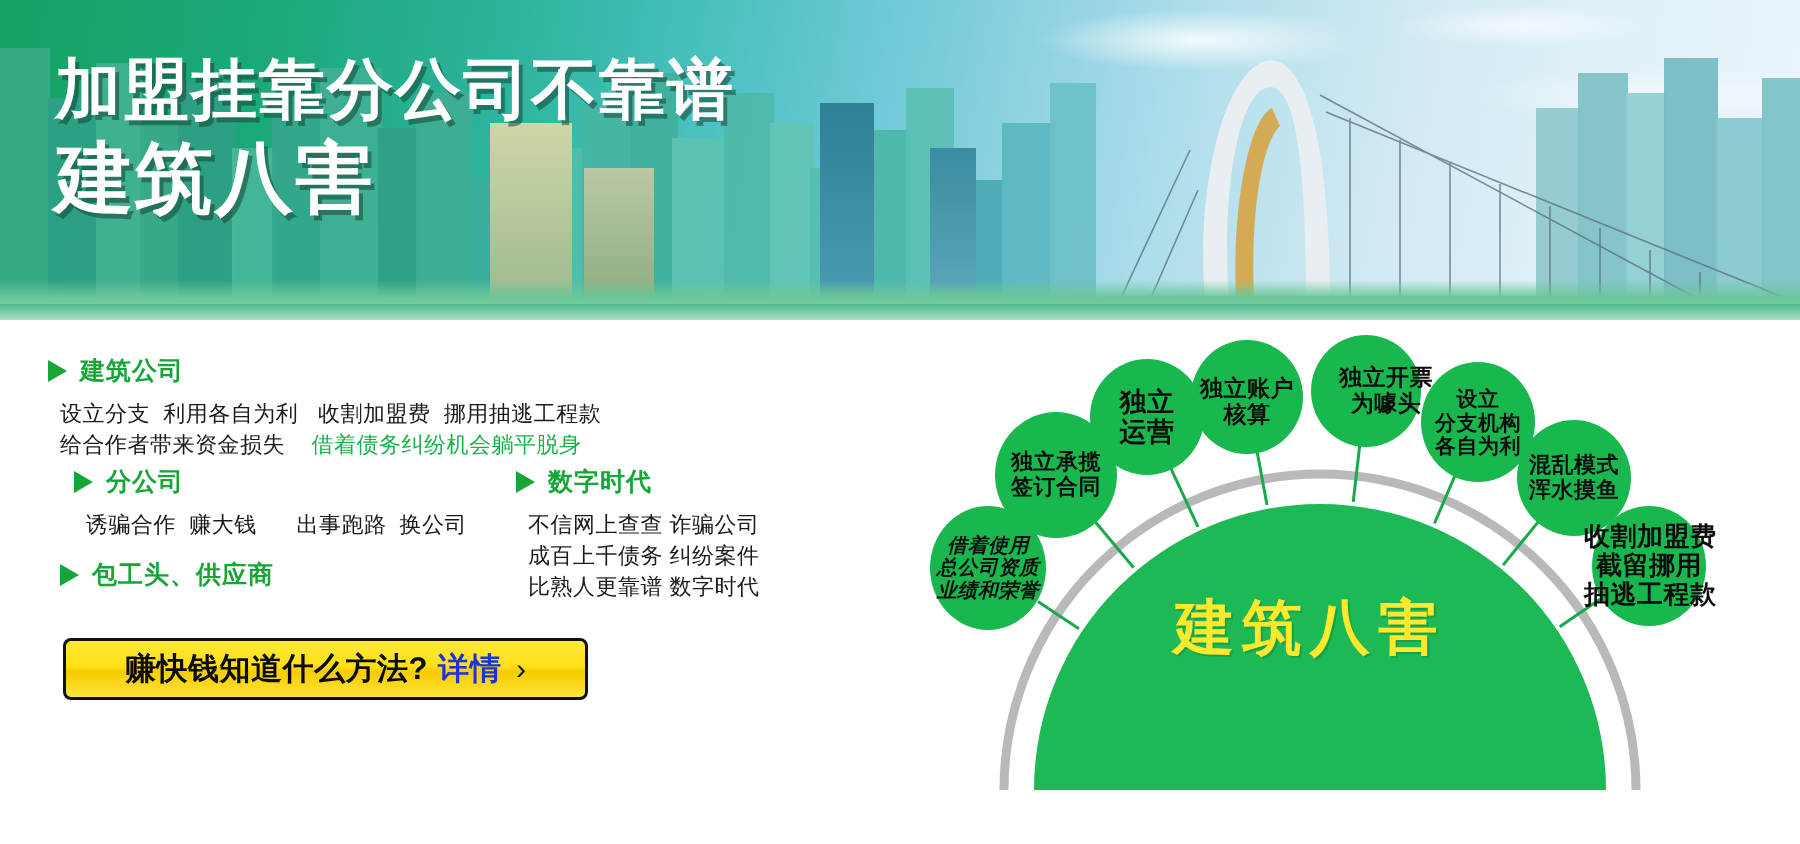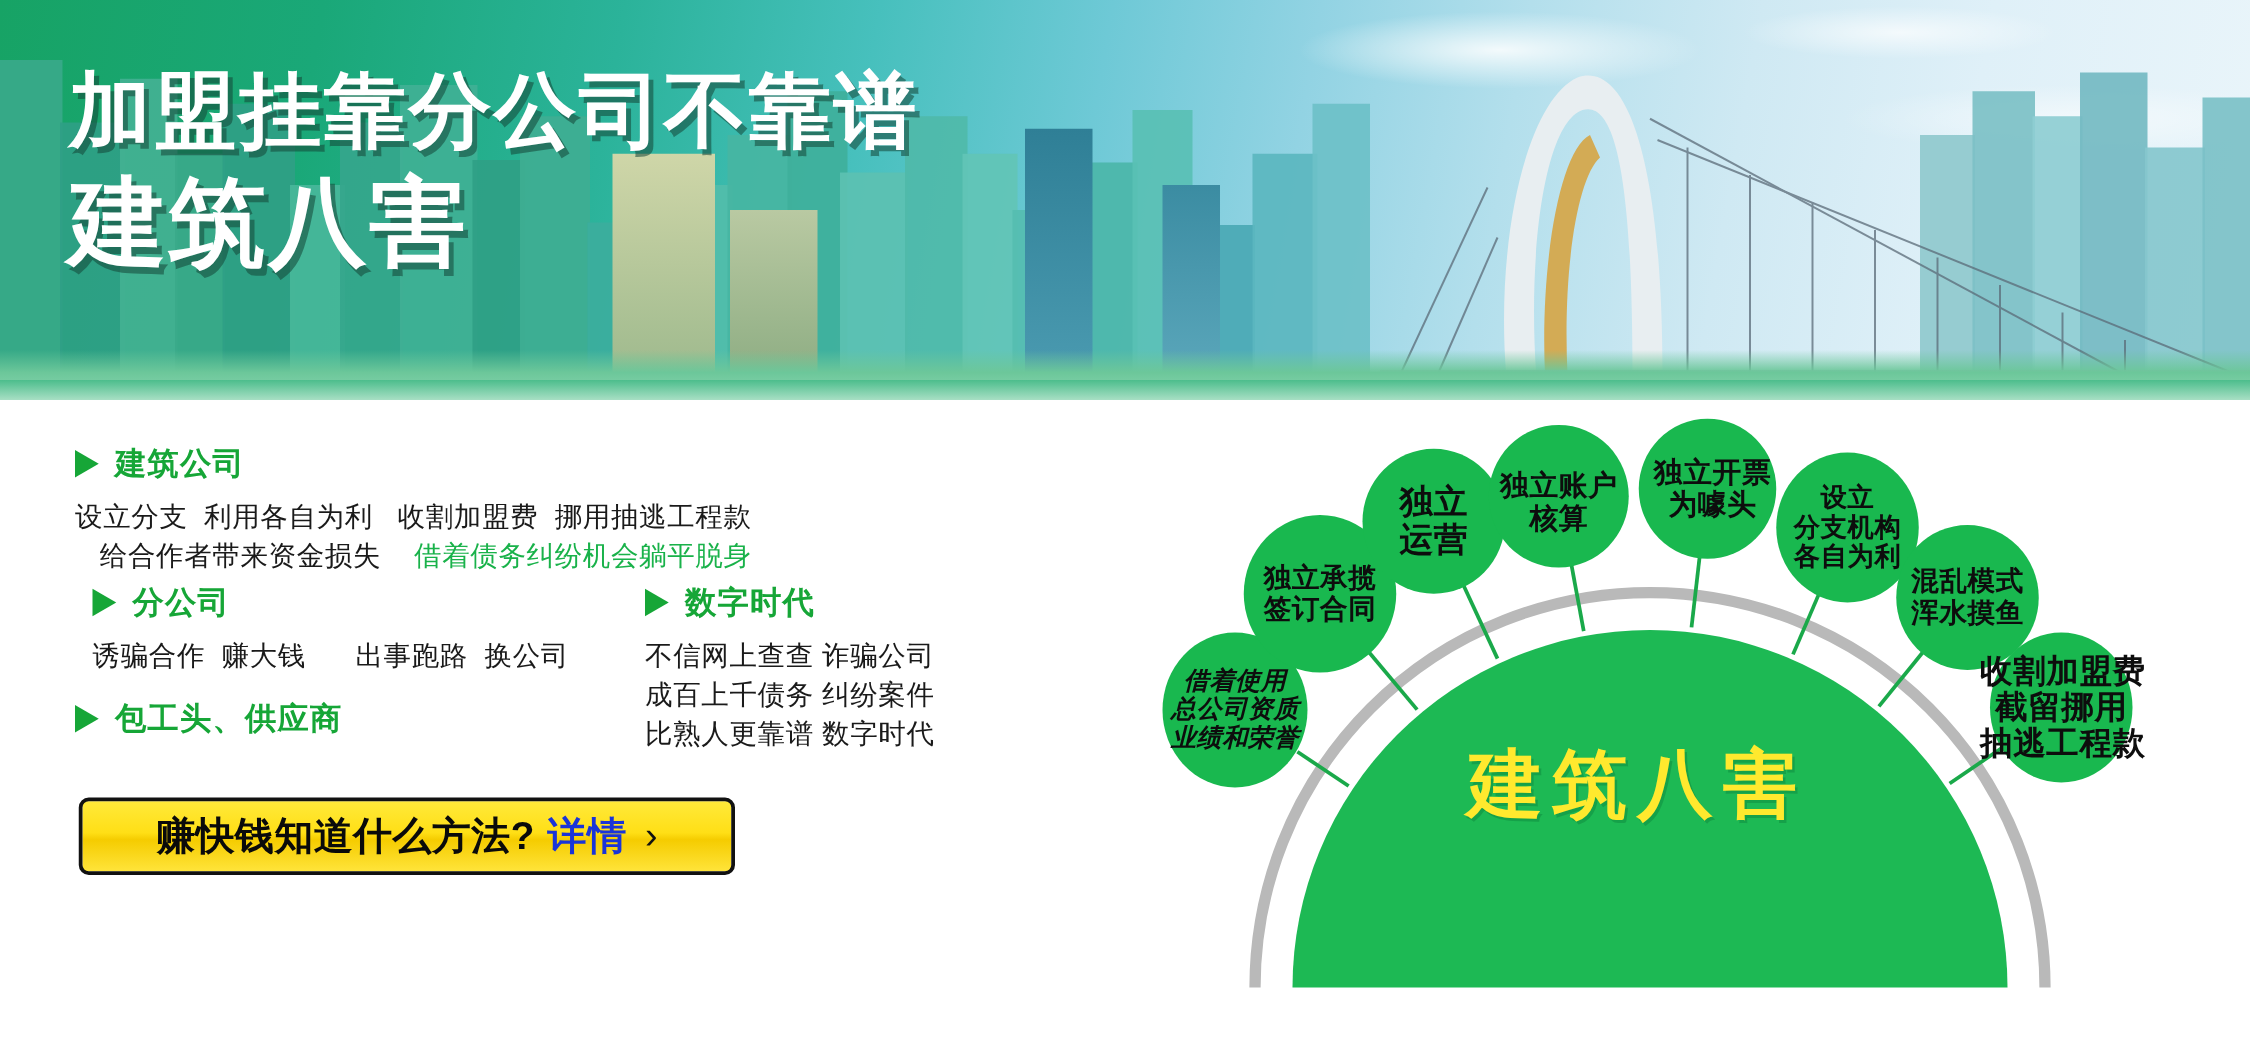--- a/index.html
+++ b/index.html
@@ -55,23 +55,23 @@
     display:flex; align-items:center; gap:13px;
     color:#16a637; font-size:25px; font-weight:bold; letter-spacing:1px;
   }
   .tri{
     width:0;height:0;border-left:19px solid #16a637;
     border-top:11px solid transparent;border-bottom:11px solid transparent;
     flex:none;
   }
   .sec-body{ margin-top:11px; color:#1a1a1a; font-size:22px; line-height:31px; letter-spacing:.5px; }
   .sec-body .g{ color:#19b24a; }
-  .sec-body div{ white-space:pre; }
-
-  .s1{ left:60px; top:34px;text-align:right; }
+  .sec-body div{ white-space:pre;margin-left:12px; }
+
+  .s1{ left:48px; top:34px; }
   .s2{ left:74px; top:145px;text-align:center; }
   .s3{ left:60px; top:238px; }
   .s4{ left:516px; top:145px; }
 
   
   .cta{
     position:absolute; left:63px; top:318px; width:525px; height:62px;
     border:3px solid #111; border-radius:8px;
     background:linear-gradient(to bottom,#ffe93a 0%,#ffdf16 45%,#f5cc00 55%,#ffe43a 100%);
     display:flex; align-items:center; justify-content:center; gap:10px;
@@ -233,21 +233,21 @@
       <ellipse cx="546" cy="71" rx="55" ry="56" fill="#19b84f"></ellipse>
       <ellipse cx="658" cy="102" rx="57" ry="60" fill="#19b84f"></ellipse>
       <ellipse cx="754" cy="158" rx="57" ry="58" fill="#19b84f"></ellipse>
       <ellipse cx="829" cy="246" rx="57" ry="60" fill="#19b84f"></ellipse>
     </svg>
   <div id="bubble-labels">
       <div class="bub-label" style="left:168px; top:248px; font-size:20px; width:132px;font-style:italic;">借着使用<br>总公司资质<br>业绩和荣誉</div>
       <div class="bub-label" style="left:236px; top:155px; font-size:22px; width:138px;">独立承揽<br>签订合同</div>
       <div class="bub-label" style="left:327px; top:97px; font-size:27px; width:130px;">独立<br>运营</div>
       <div class="bub-label" style="left:427px; top:82px; font-size:23px; width:128px;">独立账户<br>核算</div>
-      <div class="bub-label" style="left:550px; top:71px; font-size:23px; width:126px;">独立开票<br>为噱头</div>
+      <div class="bub-label" style="left:566px; top:71px; font-size:23px; width:126px;">独立开票<br>为噱头</div>
       <div class="bub-label" style="left:658px; top:102px; font-size:21px; width:130px;">设立<br>分支机构<br>各自为利</div>
       <div class="bub-label" style="left:754px; top:158px; font-size:22px; width:130px;">混乱模式<br>浑水摸鱼</div>
       <div class="bub-label" style="left:829px; top:246px; font-size:26px; width:130px;">收割加盟费<br>截留挪用<br>抽逃工程款</div>
     </div>
   <div class="dome-label" id="dome-label" style="top:268px">建筑八害</div>
 <div style="position: absolute; left: 110px; top: 186px; width: 116px; height: 124px; border-radius: 50%;"></div>
     <div style="position: absolute; left: 175px; top: 92px; width: 122px; height: 126px; border-radius: 50%;"></div>
     <div style="position: absolute; left: 270px; top: 39px; width: 114px; height: 116px; border-radius: 50%;"></div>
     <div style="position: absolute; left: 371px; top: 20px; width: 112px; height: 114px; border-radius: 50%;"></div>
     <div style="position: absolute; left: 491px; top: 15px; width: 110px; height: 112px; border-radius: 50%;"></div>

